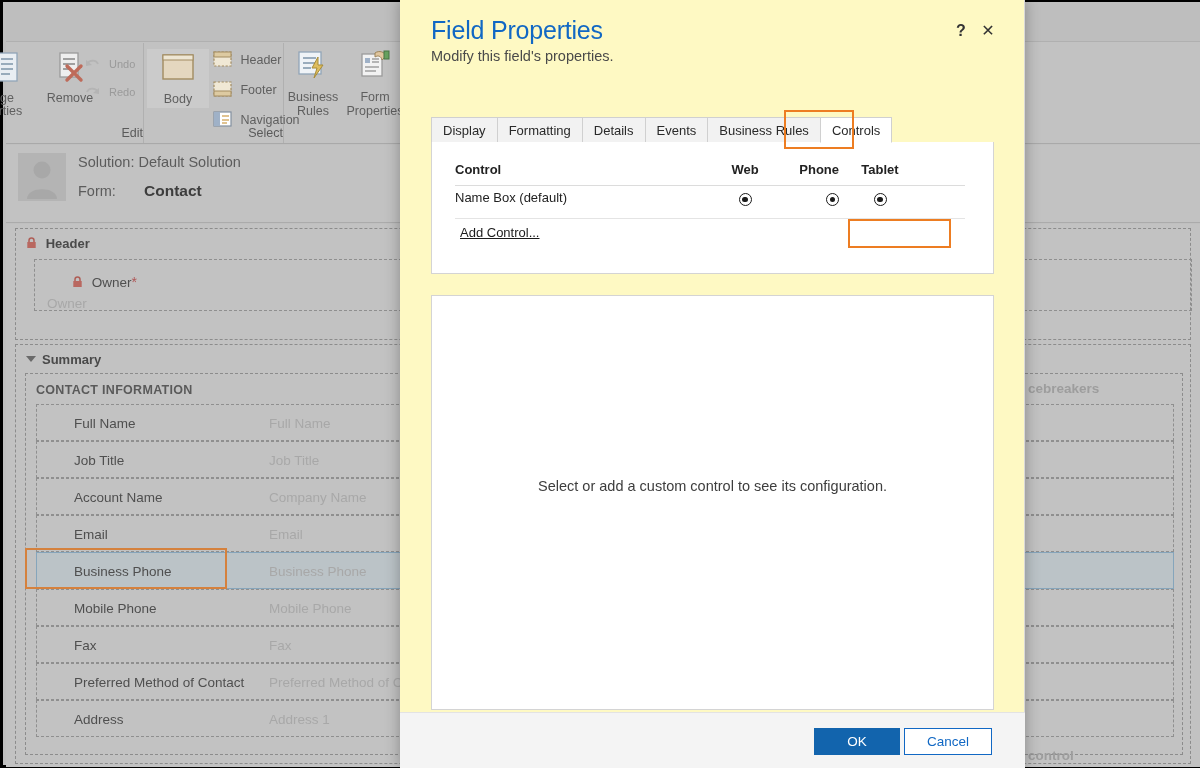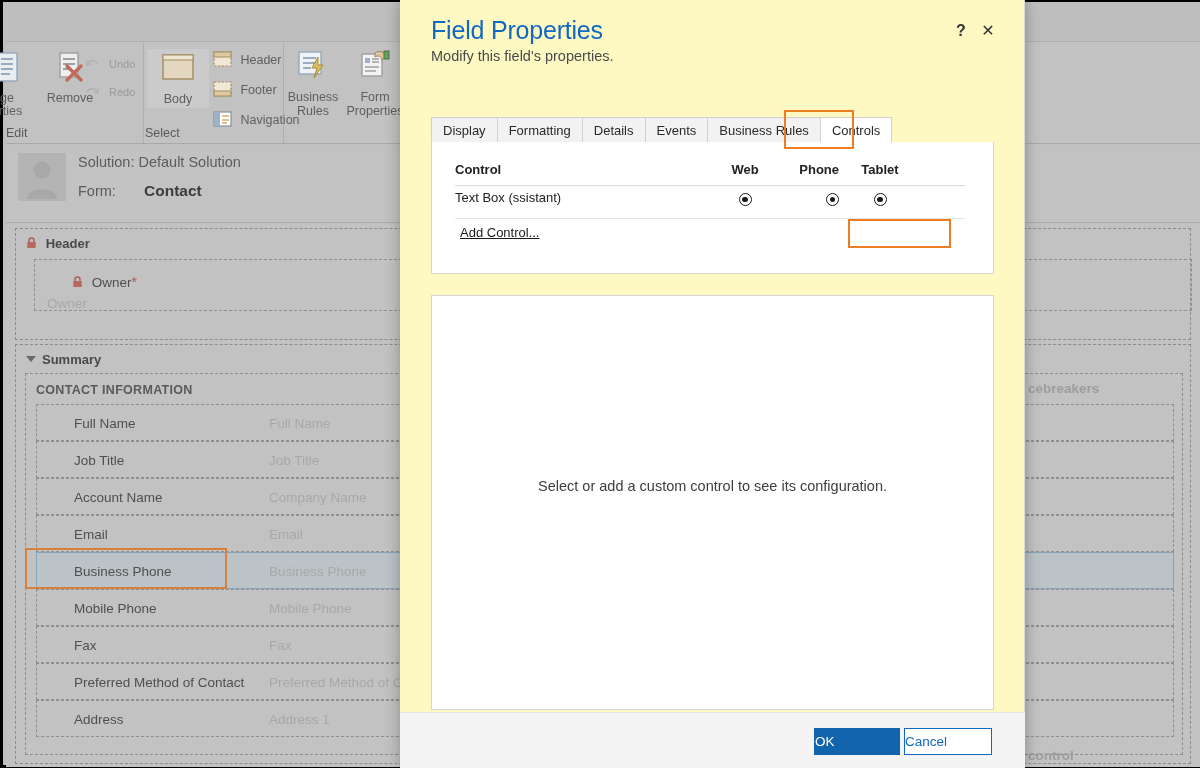--- a/index.html
+++ b/index.html
@@ -48,21 +48,21 @@
     width: 100%; height: 100px;
   }
   .rgroup {
     position: absolute; top: 0;
     height: 100px;
     border-right: 1px solid #b0b0b0;
   }
   .rgroup-label {
     position: absolute; bottom: 3px;
     width: 100%;
-    text-align: left;
+    text-align: right;
     font-size: 12.5px;
     color: #5a5a5a;
   }
   .rbtn-big {
     position: absolute;
     width: 62px;
     text-align: center;
     font-size: 12.5px;
     color: #5f5f5f;
     line-height: 13px;
@@ -363,21 +363,21 @@
     left: 0; bottom: 0;
     width: 625px; height: 56px;
     background: #f4f4f4;
     border-top: 1px solid #e3e3e3;
   }
   .btn {
     position: absolute;
     top: 15px;
     height: 27px;
     line-height: 25px;
-    text-align: left;
+    text-align: center;
     font-size: 13.5px;
     cursor: pointer;
   }
   .btn-ok {
     left: 414px; width: 86px;
     background: #1264ad;
     color: #ffffff;
     border: 1px solid #1264ad;
   }
   .btn-cancel {
@@ -655,21 +655,21 @@
 
     <div class="tabpanel">
       <div class="ctrl-table">
         <div class="ct-head">
           <span class="ct-c-control">Control</span>
           <span class="col-web">Web</span>
           <span class="col-phone">Phone</span>
           <span class="col-tablet">Tablet</span>
         </div>
         <div class="ct-row">
-          <span class="ct-c-control">Text Box (ssistant)</span>
+          <span class="ct-c-control">Name Box (default)</span>
           <span class="col-web"><span class="radio"></span></span>
           <span class="col-phone"><span class="radio"></span></span>
           <span class="col-tablet"><span class="radio"></span></span>
         </div>
       </div>
       <div class="add-control">Add Control...</div>
     </div>
     <div class="add-annot"></div>
 
     <div class="config-area">

